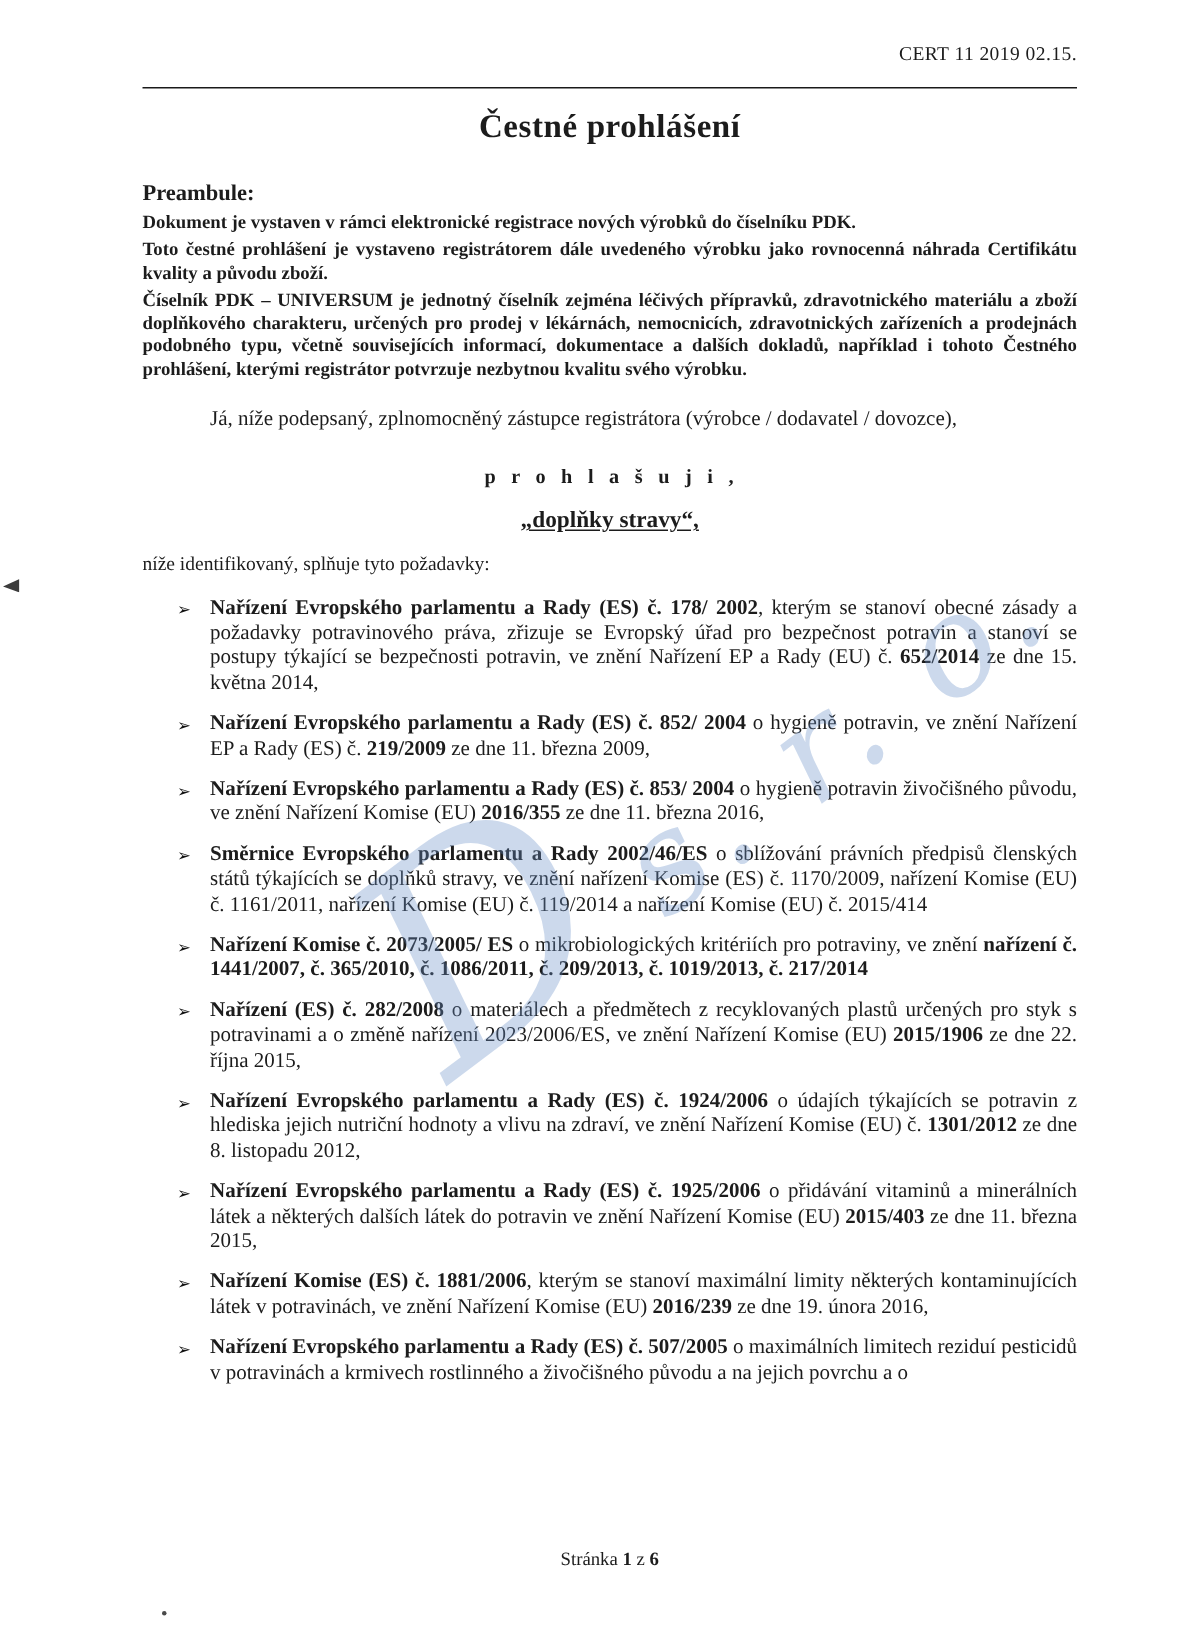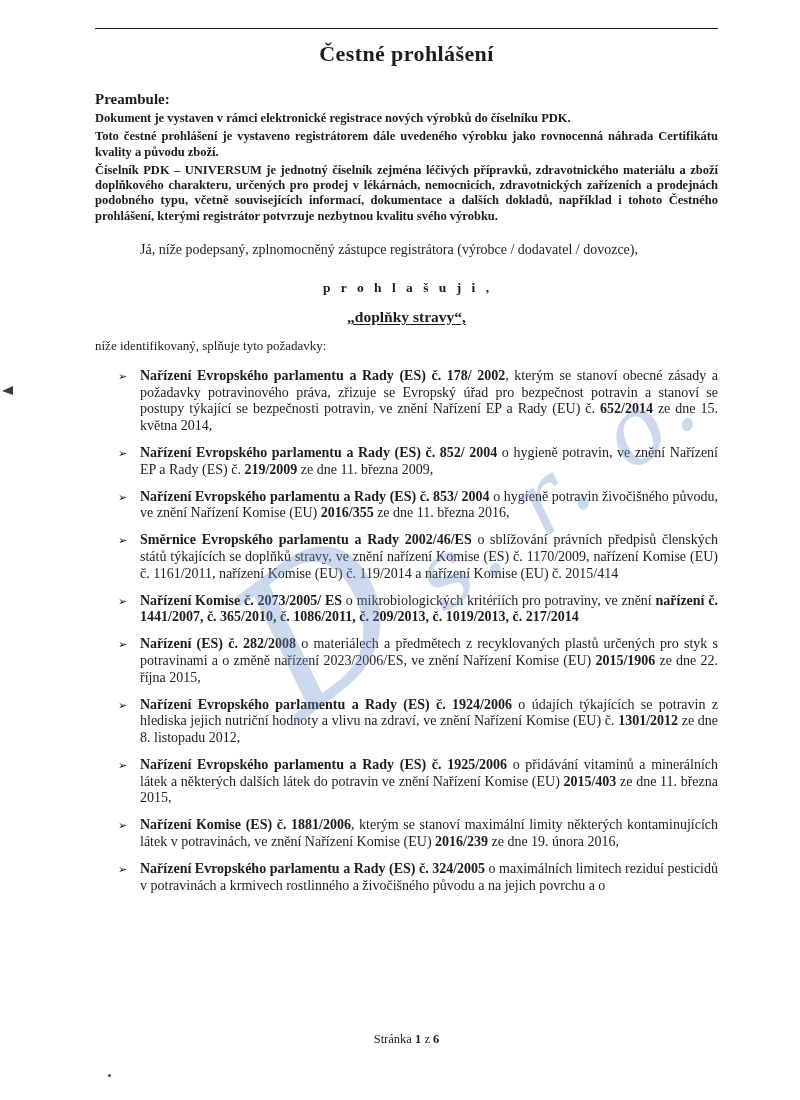--- a/index.html
+++ b/index.html
@@ -173,20 +173,21 @@
 
   <div class="watermark">
     <span class="wm-initial">D</span><span class="wm-tail">s. r. o.</span>
   </div>
 
   <div class="artifact-left"></div>
   <div class="artifact-dot"></div>
 
   <div class="content">
 
+    <div class="doc-code">CERT 11 2019 02.15.</div>
 
     <hr class="rule">
 
     <h1 class="title">Čestné prohlášení</h1>
 
     <div class="preamble-heading">Preambule:</div>
     <p class="preamble-p">Dokument je vystaven v rámci elektronické registrace nových výrobků do číselníku PDK.</p>
     <p class="preamble-p">Toto čestné prohlášení je vystaveno registrátorem dále uvedeného výrobku jako rovnocenná náhrada Certifikátu kvality a původu zboží.</p>
     <p class="preamble-p">Číselník PDK – UNIVERSUM je jednotný číselník zejména léčivých přípravků, zdravotnického materiálu a zboží doplňkového charakteru, určených pro prodej v lékárnách, nemocnicích, zdravotnických zařízeních a prodejnách podobného typu, včetně souvisejících informací, dokumentace a dalších dokladů, například i tohoto Čestného prohlášení, kterými registrátor potvrzuje nezbytnou kvalitu svého výrobku.</p>
 
@@ -241,21 +242,21 @@
         <div class="req-text"><span class="b">Nařízení Evropského parlamentu a Rady (ES) č. 1925/2006</span><span>  o přidávání vitaminů a minerálních látek a některých dalších látek do potravin ve znění Nařízení Komise (EU) </span><span class="b">2015/403</span><span> ze dne 11. března 2015,</span></div>
       </div>
 
       <div class="req-item">
         <span class="bullet">➢</span>
         <div class="req-text"><span class="b">Nařízení Komise (ES) č. 1881/2006</span><span>, kterým se stanoví maximální limity některých kontaminujících látek v potravinách, ve znění Nařízení Komise (EU) </span><span class="b">2016/239</span><span> ze dne 19. února 2016,</span></div>
       </div>
 
       <div class="req-item">
         <span class="bullet">➢</span>
-        <div class="req-text"><span class="b">Nařízení Evropského parlamentu a Rady (ES) č. 324/2005</span><span> o maximálních limitech reziduí pesticidů v potravinách a krmivech rostlinného a živočišného původu a na jejich povrchu a o</span></div>
+        <div class="req-text"><span class="b">Nařízení Evropského parlamentu a Rady (ES) č. 507/2005</span><span> o maximálních limitech reziduí pesticidů v potravinách a krmivech rostlinného a živočišného původu a na jejich povrchu a o</span></div>
       </div>
 
     </div>
   </div>
 
   <div class="footer"><span>Stránka </span><span class="b">1</span><span> z </span><span class="b">6</span></div>
 
 </div>
 
 </body></html>

